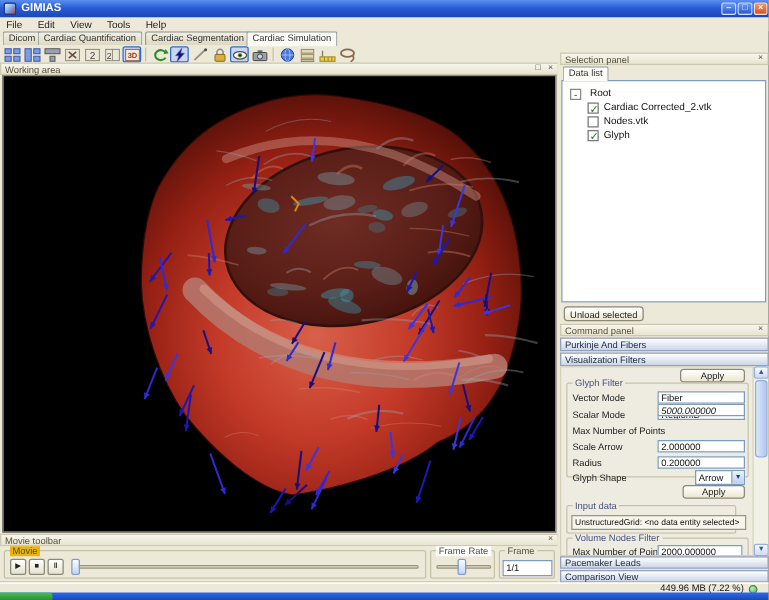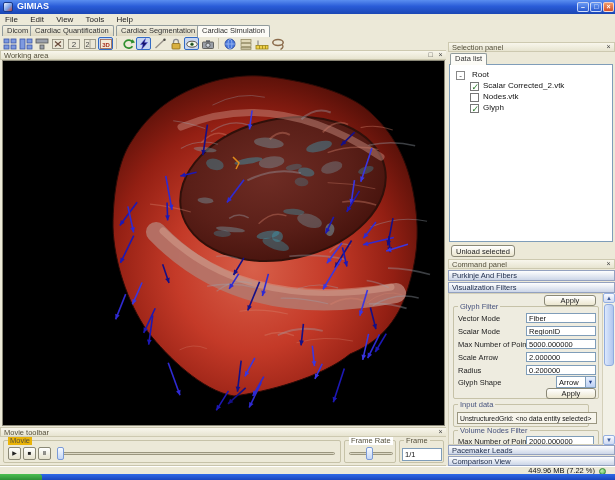--- a/index.html
+++ b/index.html
@@ -458,48 +458,48 @@
     <div class="abs ptitle" style="left:0;top:0;width:167px;height:10px;">
       <span>Selection panel</span>
       <span class="pclose">×</span>
     </div>
     <span class="tab active" style="left:2px;top:11px;">Data list</span>
 
     <div class="abs treebox" style="left:1px;top:22px;width:164px;height:178px;">
       <span class="expbox" style="left:6px;top:6px;">-</span>
       <span class="treelabel" style="left:22px;top:5px;">Root</span>
       <span class="cb checked" style="left:20px;top:17px;"></span>
-      <span class="treelabel" style="left:33px;top:16px;">Scalar Corrected_2.vtk</span>
+      <span class="treelabel" style="left:33px;top:16px;">Cardiac Corrected_2.vtk</span>
       <span class="cb" style="left:20px;top:28px;"></span>
       <span class="treelabel" style="left:33px;top:27px;">Nodes.vtk</span>
       <span class="cb checked" style="left:20px;top:39px;"></span>
       <span class="treelabel" style="left:33px;top:38px;">Glyph</span>
     </div>
 
     <div class="abs xpbtn" style="left:3px;top:203px;width:64px;height:12px;line-height:11px;">Unload selected</div>
 
     <div class="abs ptitle" style="left:0;top:217px;width:167px;height:10px;">
       <span>Command panel</span>
       <span class="pclose">×</span>
     </div>
 
     <div class="abs secbar" style="left:0;top:228px;width:167px;height:11px;">Purkinje And Fibers</div>
     <div class="abs secbar" style="left:0;top:240px;width:167px;height:11px;">Visualization Filters</div>
 
     <div class="abs" style="left:0;top:251px;width:155px;height:152px;background:#eeece0;border:1px solid #d4d0ba;overflow:hidden;">
       <div class="abs xpbtn" style="left:95px;top:1px;width:52px;height:11px;line-height:10px;">Apply</div>
 
-      <div class="abs gbox" style="left:4px;top:12px;width:146px;height:93px;">
+      <div class="abs gbox" style="left:4px;top:12px;width:146px;height:76px;">
         <span class="glabel">Glyph Filter</span>
         <span class="flabel" style="left:4px;top:7px;">Vector Mode</span>
         <div class="abs tbox" style="left:72px;top:6px;width:70px;height:10px;">Fiber</div>
         <span class="flabel" style="left:4px;top:20px;">Scalar Mode</span>
         <div class="abs tbox" style="left:72px;top:19px;width:70px;height:10px;">RegionID</div>
         <span class="flabel" style="left:4px;top:33px;">Max Number of Points</span>
-        <div class="abs tbox" style="left:72px;top:32px;width:70px;height:10px;">5000.000000</div>
+        <div class="abs tbox" style="left:72px;top:16px;width:70px;height:10px;font-style:italic;">5000.000000</div>
         <span class="flabel" style="left:4px;top:46px;">Scale Arrow</span>
         <div class="abs tbox" style="left:72px;top:45px;width:70px;height:10px;">2.000000</div>
         <span class="flabel" style="left:4px;top:59px;">Radius</span>
         <div class="abs tbox" style="left:72px;top:58px;width:70px;height:10px;">0.200000</div>
         <span class="flabel" style="left:4px;top:71px;">Glyph Shape</span>
         <div class="combo" style="left:102px;top:69px;width:40px;height:12px;">
           <span class="ctext">Arrow</span>
           <span class="cbtn">▼</span>
         </div>
         <div class="abs xpbtn" style="left:92px;top:81px;width:50px;height:11px;line-height:10px;">Apply</div>

